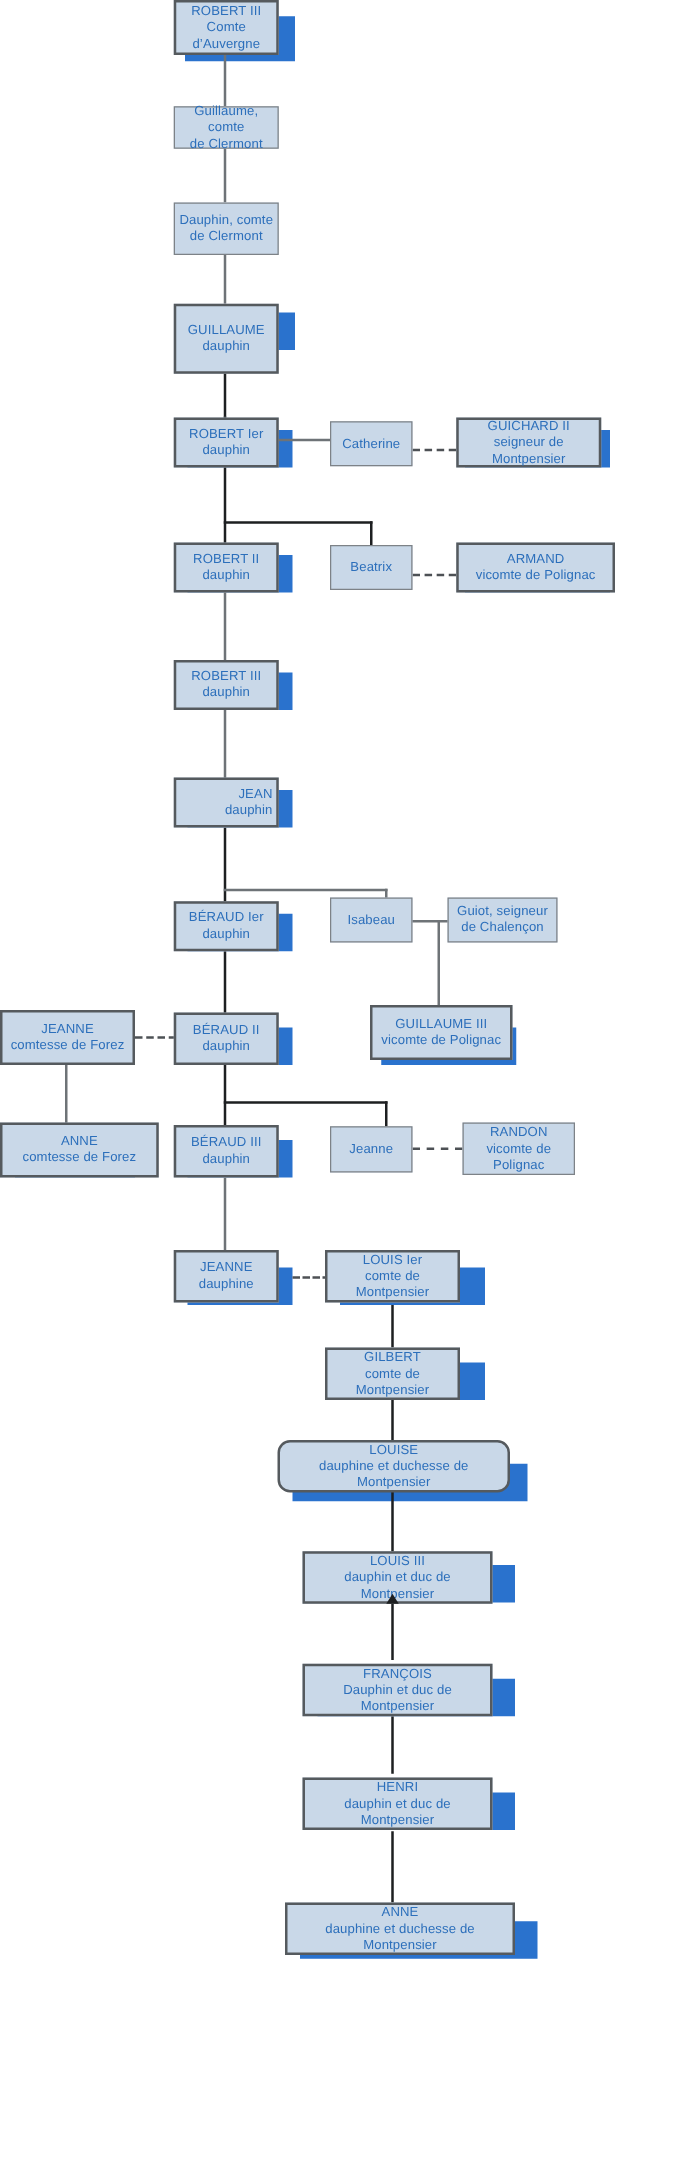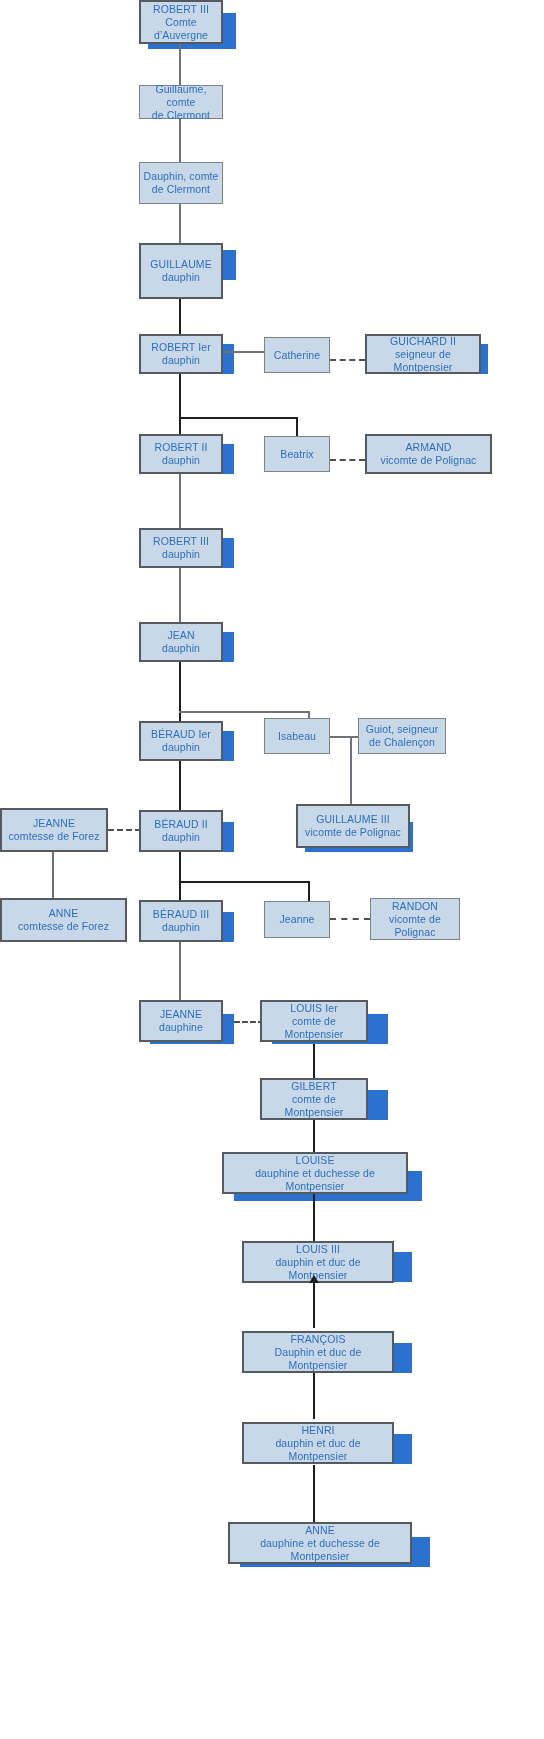--- a/index.html
+++ b/index.html
@@ -214,21 +214,21 @@
     </span>
   </div>
 
   <div class="node" style="left:139px;top:528px;width:84px;height:40px;">
     <span class="lbl">
       <span>ROBERT III</span><br>
       <span>dauphin</span>
     </span>
   </div>
 
-  <div class="node" style="left:139px;top:622px;width:84px;height:40px;">
+  <div class="node" style="left:139px;top:622px;width:84px;height:40px;text-align:right;">
     <span class="lbl">
       <span>JEAN</span><br>
       <span>dauphin</span>
     </span>
   </div>
 
   <div class="node" style="left:139px;top:721px;width:84px;height:40px;">
     <span class="lbl">
       <span>BÉRAUD Ier</span><br>
       <span>dauphin</span>
@@ -307,21 +307,21 @@
     </span>
   </div>
 
   <div class="node" style="left:260px;top:1078px;width:108px;height:42px;">
     <span class="lbl">
       <span>GILBERT</span><br>
       <span>comte de Montpensier</span>
     </span>
   </div>
 
-  <div class="node" style="left:222px;top:1152px;width:186px;height:42px;">
+  <div class="node" style="left:222px;top:1152px;width:186px;height:42px;border-radius:10px;">
     <span class="lbl">
       <span>LOUISE</span><br>
       <span>dauphine et duchesse de Montpensier</span>
     </span>
   </div>
 
   <div class="node" style="left:242px;top:1241px;width:152px;height:42px;">
     <span class="lbl">
       <span>LOUIS III</span><br>
       <span>dauphin et duc de Montpensier</span>

